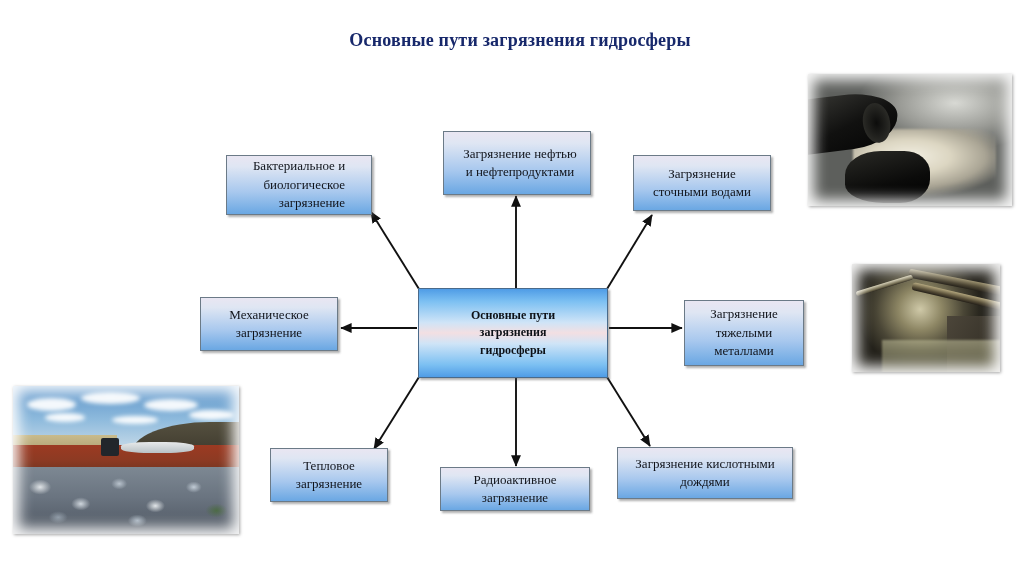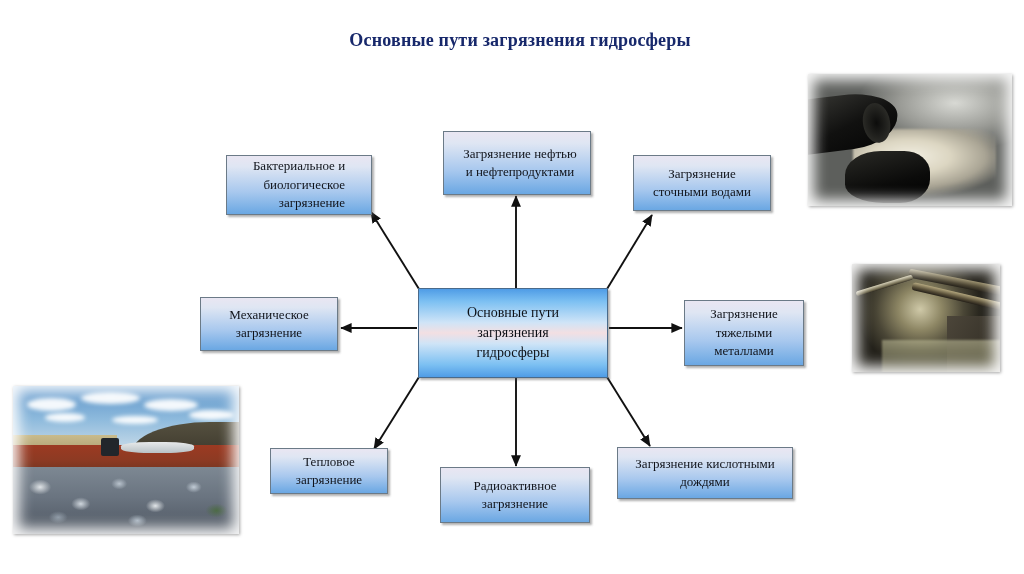--- a/index.html
+++ b/index.html
@@ -68,23 +68,24 @@
   .node.center {
     border: 1px solid #4a6a8a;
     background: linear-gradient(to bottom,
         #4f9ce6 0%,
         #7cc0f2 14%,
         #cfe4f7 38%,
         #f3dfe2 50%,
         #cfe4f7 62%,
         #7cc0f2 86%,
         #4f9ce6 100%);
-    font-size: 14px;
+    font-size: 12px;
     line-height: 1.45;
     color: #0d1117;
+    font-weight: bold;
   }
 
   
   .photo {
     position: absolute;
     overflow: hidden;
     background: #222;
     box-shadow: 0 0 6px 3px rgba(255,255,255,0.9) inset,
                 1px 1px 3px rgba(0,0,0,0.35);
   }
@@ -273,28 +274,28 @@
   </div>
 
   <div class="node" style="left:684px; top:300px; width:120px; height:66px;">
     <span>
       <span>Загрязнение</span><br>
       <span>тяжелыми</span><br>
       <span>металлами</span>
     </span>
   </div>
 
-  <div class="node" style="left:270px; top:448px; width:118px; height:46px;">
+  <div class="node" style="left:270px; top:448px; width:118px; height:54px;">
     <span>
       <span>Тепловое</span><br>
       <span>загрязнение</span>
     </span>
   </div>
 
-  <div class="node" style="left:440px; top:467px; width:150px; height:56px;">
+  <div class="node" style="left:440px; top:467px; width:150px; height:44px;">
     <span>
       <span>Радиоактивное</span><br>
       <span>загрязнение</span>
     </span>
   </div>
 
   <div class="node" style="left:617px; top:447px; width:176px; height:52px;">
     <span>
       <span>Загрязнение кислотными</span><br>
       <span>дождями</span>

